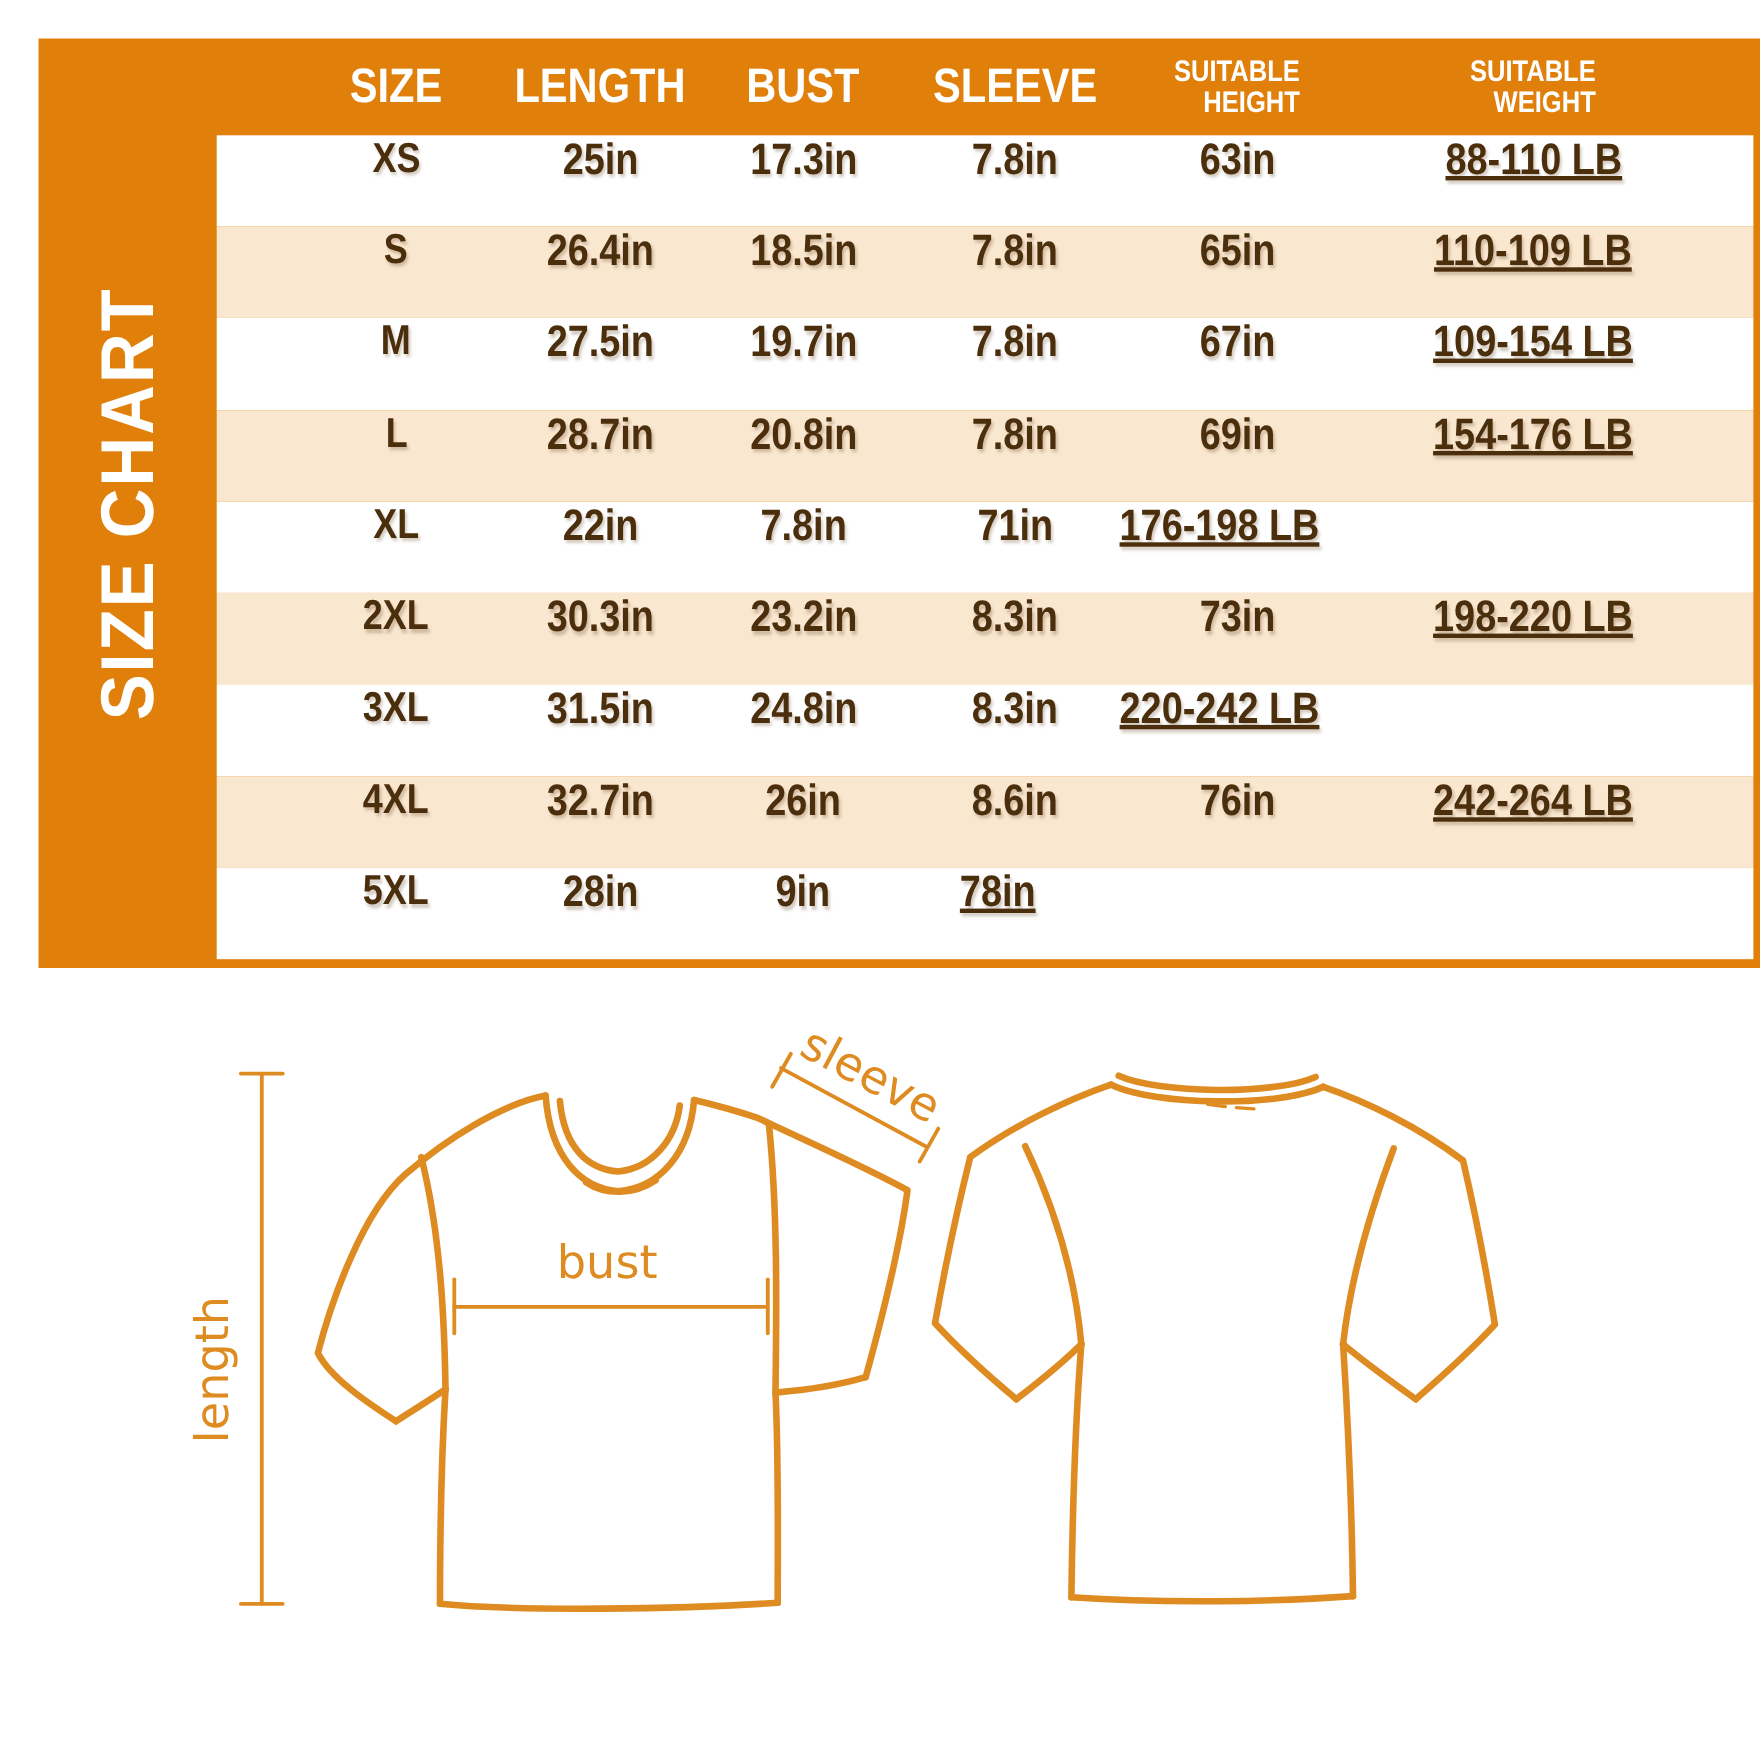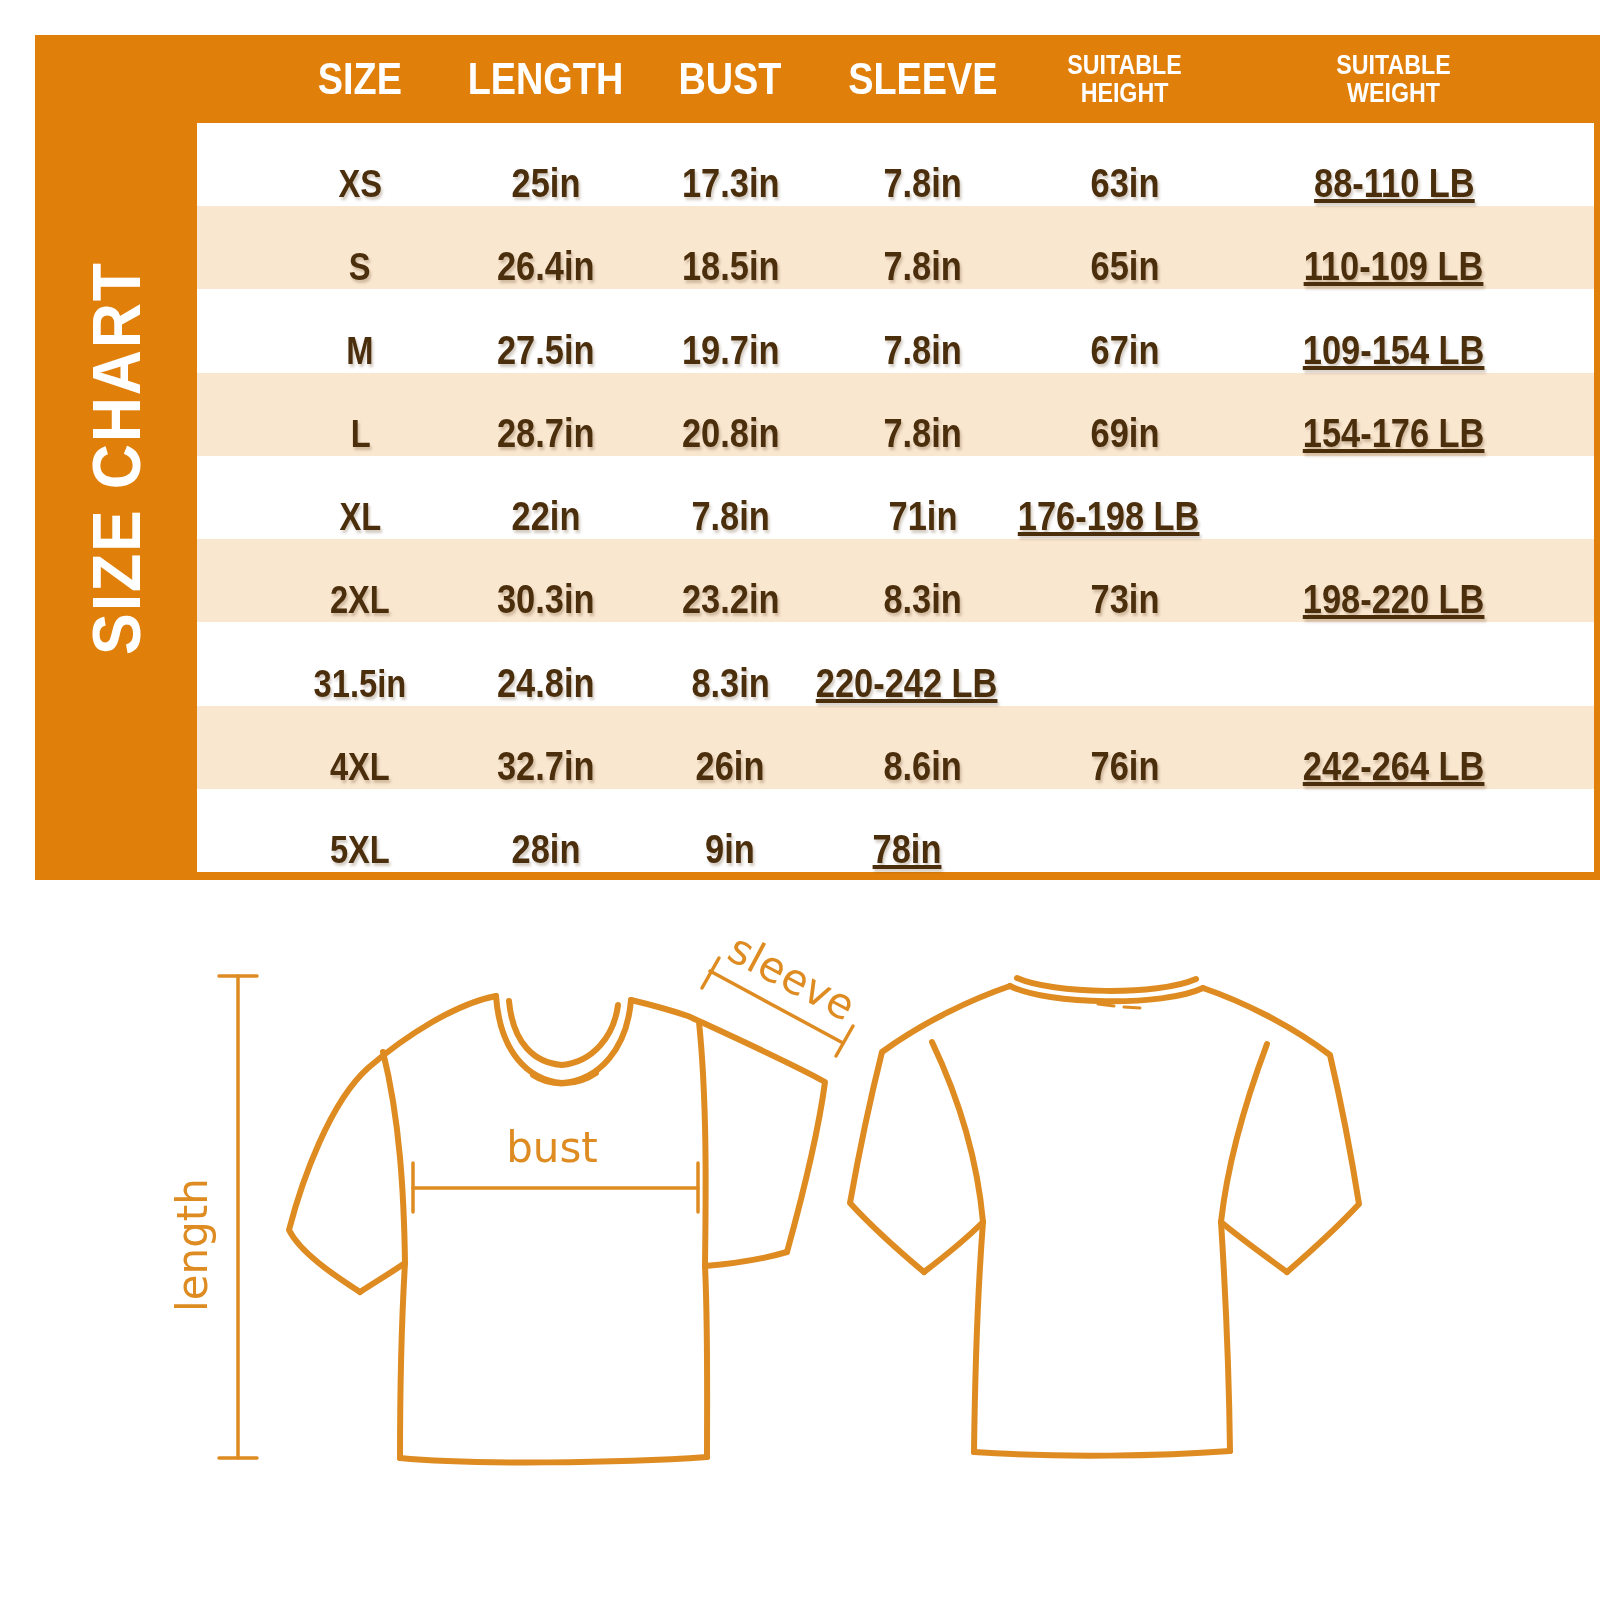--- a/index.html
+++ b/index.html
@@ -12,30 +12,30 @@
   .sidebar{position:absolute;left:0;top:0;width:162px;height:100%;}
   .sidebar .vtext{position:absolute;left:50%;top:50%;
          transform:translate(-50%,-50%) rotate(-90deg) scaleX(0.92);
          white-space:nowrap;color:var(--header-text);font-weight:bold;
          font-size:68px;letter-spacing:2px;}
 
   .header-row{position:absolute;left:162px;top:0;right:6px;height:88px;
          display:grid;grid-template-columns:18.35% 13.25% 13.15% 14.45% 14.45% 1fr;}
   .hcell{display:flex;align-items:center;justify-content:center;
          color:var(--header-text);font-weight:bold;font-size:44px;}
-  .hcell.hsmall{font-size:27px;line-height:1.05;text-align:center;}
+  .hcell.hsmall{font-size:27px;line-height:1.05;text-align:right;}
   .hcell:first-child{padding-left:70px;}
   .hcell:last-child{padding-right:32px;}
 
   .table-body{position:absolute;left:162px;top:88px;right:6px;bottom:8px;
          display:flex;flex-direction:column;}
   .trow{flex:1;display:grid;grid-template-columns:18.35% 13.25% 13.15% 14.45% 14.45% 1fr;
          background:var(--row-white);}
   .trow:nth-child(even){background:var(--row-cream);}
-  .cell{display:flex;align-items:flex-end;justify-content:center;
+  .cell{display:flex;align-items:flex-start;justify-content:center;
          font-weight:bold;font-size:40px;color:var(--text-brown);
          text-shadow:2px 3px 3px rgba(80,48,12,.25);}
   .cell:first-child{padding-left:70px;font-size:38px;}
   .cell:last-child{padding-right:32px;text-decoration:underline;}
 
   .cond{display:inline-block;transform:scaleX(0.86);white-space:nowrap;}
 
   
   .diagram{position:absolute;left:0;top:900px;color:var(--sketch-orange);}
   .diagram path{fill:none;stroke:currentColor;stroke-linecap:round;stroke-linejoin:round;}
@@ -199,20 +199,23 @@
             <span class="cond">8.3in</span>
           </div>
           <div class="cell">
             <span class="cond">73in</span>
           </div>
           <div class="cell">
             <span class="cond">198-220 LB</span>
           </div>
         </div>
         <div class="trow">
+          <div class="cell">
+            <span class="cond">3XL</span>
+          </div>
           <div class="cell">
             <span class="cond">31.5in</span>
           </div>
           <div class="cell">
             <span class="cond">24.8in</span>
           </div>
           <div class="cell">
             <span class="cond">8.3in</span>
           </div>
           <div class="cell">

